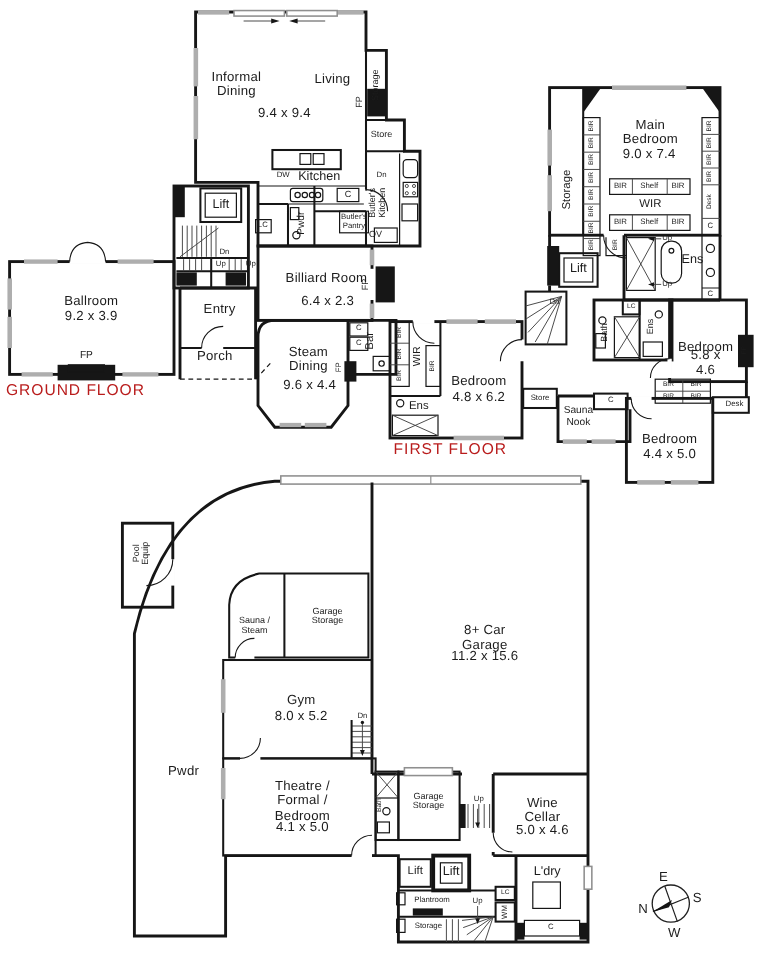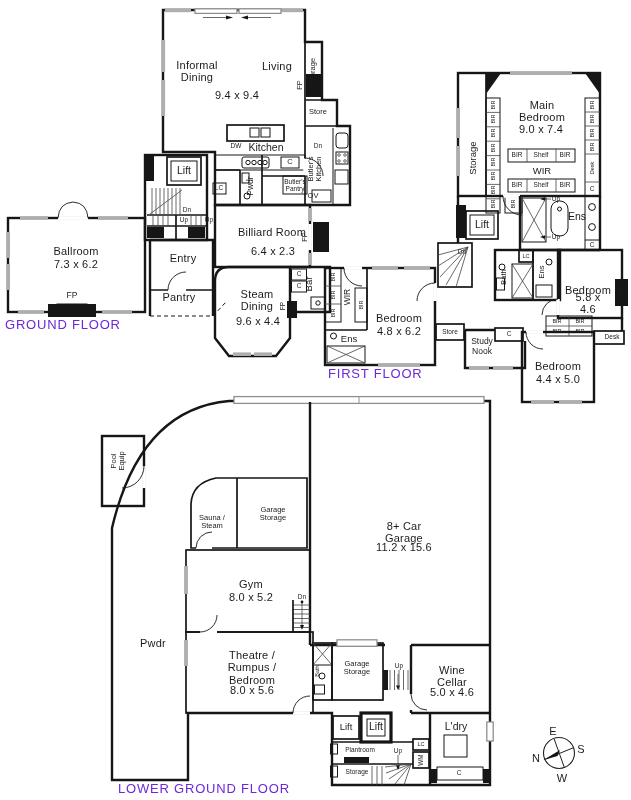--- a/index.html
+++ b/index.html
@@ -11,21 +11,21 @@
   .h{fill:none;stroke:#444;stroke-width:0.8}
   .blk{fill:#161616;stroke:none}
   .win{fill:#aeaeae;stroke:none}
   .wht{stroke:#fff;stroke-width:3.6;fill:none}
   .arc{fill:none;stroke:#161616;stroke-width:0.9}
   .gry{fill:#fff;stroke:#8f8f8f;stroke-width:1.3}
   .lbl{position:absolute;transform:translate(-50%,-50%);font-family:"Liberation Sans",sans-serif;color:#1c1c1c;text-align:center;line-height:1.13;white-space:normal}
   .v{transform:translate(-50%,-50%) rotate(-90deg)}
   .s5{font-size:5.5px}.s6{font-size:6.5px}.s7{font-size:7.5px}.s8{font-size:8.5px}
   .s9{font-size:9.5px}.s10{font-size:10.5px}.s11{font-size:11px;letter-spacing:.2px}
-  .title{position:absolute;font-family:"Liberation Sans",sans-serif;font-size:13px;letter-spacing:.8px;color:#6d28d9;text-align:left;white-space:nowrap}
+  .title{position:absolute;font-family:"Liberation Sans",sans-serif;font-size:13px;letter-spacing:.8px;color:#b91c1c;text-align:left;white-space:nowrap}
 </style>
 </head>
 <body>
 
 <div class="canvas">
 <svg width="631" height="800" viewBox="0 0 631 800">
 
   <g>
     <path class="w" d="M163,10 H305 V42 H322 V100 H337 V126 H350 V205 H215 V152 H163 Z"></path>
     <path class="m" d="M305,42 V126 M305,100 H322 M305,126 H337 M305,126 V158 M305,176 V205"></path>
@@ -265,23 +265,23 @@
   <div class="lbl s6" style="left:295px;top:185px;width:30px">Butler's Pantry</div>
   <div class="lbl s7" style="left:290px;top:162px">C</div>
   <div class="lbl s8 v" style="left:251px;top:186px">Pwdr</div>
   <div class="lbl s6" style="left:219px;top:188px">LC</div>
   <div class="lbl s7" style="left:313px;top:196px">OV</div>
   <div class="lbl s10" style="left:184px;top:171px">Lift</div>
   <div class="lbl s6" style="left:187px;top:210px">Dn</div>
   <div class="lbl s6" style="left:184px;top:220px">Up</div>
   <div class="lbl s6" style="left:209px;top:220px">Up</div>
   <div class="lbl s11" style="left:183px;top:258px">Entry</div>
-  <div class="lbl s11" style="left:179px;top:297px">Pantry</div>
+  <div class="lbl s11" style="left:179px;top:297px">Porch</div>
   <div class="lbl s11" style="left:76px;top:251px">Ballroom</div>
-  <div class="lbl s11" style="left:76px;top:264px">7.3 x 6.2</div>
+  <div class="lbl s11" style="left:76px;top:264px">9.2 x 3.9</div>
   <div class="lbl s8" style="left:72px;top:296px">FP</div>
   <div class="lbl s11" style="left:272px;top:232px;width:72px">Billiard Room</div>
   <div class="lbl s11" style="left:273px;top:251px">6.4 x 2.3</div>
   <div class="lbl s7 v" style="left:305px;top:237px">FP</div>
   <div class="lbl s11" style="left:257px;top:300px;width:52px">Steam Dining</div>
   <div class="lbl s11" style="left:258px;top:321px">9.6 x 4.4</div>
   <div class="lbl s6 v" style="left:283px;top:306px">FP</div>
   <div class="lbl s9 v" style="left:309px;top:284px">Bar</div>
   <div class="lbl s6" style="left:299px;top:274px">C</div>
   <div class="lbl s6" style="left:299px;top:286px">C</div>
@@ -325,56 +325,55 @@
   <div class="lbl s11" style="left:588px;top:303px">5.8 x 4.6</div>
   <div class="lbl s5 v" style="left:621px;top:292px">FP</div>
   <div class="lbl s5" style="left:557px;top:321px">BIR</div>
   <div class="lbl s5" style="left:580px;top:321px">BIR</div>
   <div class="lbl s5" style="left:557px;top:331px">BIR</div>
   <div class="lbl s5" style="left:580px;top:331px">BIR</div>
   <div class="lbl s6" style="left:612px;top:337px">Desk</div>
   <div class="lbl s6" style="left:509px;top:334px">C</div>
   <div class="lbl s11" style="left:558px;top:366px">Bedroom</div>
   <div class="lbl s11" style="left:558px;top:379px">4.4 x 5.0</div>
-  <div class="lbl s8" style="left:482px;top:347px;width:40px">Study Nook</div>
+  <div class="lbl s8" style="left:482px;top:347px;width:40px">Sauna Nook</div>
   <div class="lbl s6" style="left:450px;top:332px">Store</div>
   <div class="lbl s11" style="left:399px;top:318px">Bedroom</div>
   <div class="lbl s11" style="left:399px;top:331px">4.8 x 6.2</div>
   <div class="lbl s8 v" style="left:348px;top:297px">WIR</div>
   <div class="lbl s5 v" style="left:333px;top:277px">BIR</div>
   <div class="lbl s5 v" style="left:333px;top:295px">BIR</div>
   <div class="lbl s5 v" style="left:333px;top:313px">BIR</div>
   <div class="lbl s5 v" style="left:361px;top:305px">BIR</div>
   <div class="lbl s9" style="left:349px;top:339px">Ens</div>
   <div class="title" style="left:328px;top:366px">FIRST FLOOR</div>
 
   <div class="lbl s7 v" style="left:118px;top:461px;width:32px">Pool Equip</div>
   <div class="lbl s7" style="left:212px;top:522px;width:44px">Sauna / Steam</div>
   <div class="lbl s7" style="left:273px;top:514px;width:46px">Garage Storage</div>
   <div class="lbl s11" style="left:404px;top:532px;width:54px">8+ Car Garage</div>
   <div class="lbl s11" style="left:404px;top:547px">11.2 x 15.6</div>
   <div class="lbl s11" style="left:251px;top:584px">Gym</div>
   <div class="lbl s11" style="left:251px;top:597px">8.0 x 5.2</div>
   <div class="lbl s6" style="left:302px;top:597px">Dn</div>
   <div class="lbl s11" style="left:153px;top:643px">Pwdr</div>
-  <div class="lbl s11" style="left:252px;top:668px;width:66px">Theatre / Rumpus / Bedroom</div>
-  <div class="lbl s11" style="left:252px;top:690px">8.0 x 5.6</div>
+  <div class="lbl s11" style="left:252px;top:668px;width:66px">Theatre / Formal / Bedroom</div>
+  <div class="lbl s11" style="left:252px;top:690px">4.1 x 5.0</div>
   <div class="lbl s5 v" style="left:317px;top:671px">Bath</div>
   <div class="lbl s7" style="left:357px;top:668px;width:46px">Garage Storage</div>
   <div class="lbl s6" style="left:399px;top:666px">Up</div>
   <div class="lbl s11" style="left:452px;top:676px;width:44px">Wine Cellar</div>
   <div class="lbl s11" style="left:452px;top:692px">5.0 x 4.6</div>
   <div class="lbl s9" style="left:346px;top:727px">Lift</div>
   <div class="lbl s10" style="left:376px;top:727px">Lift</div>
   <div class="lbl s10" style="left:456px;top:727px">L'dry</div>
   <div class="lbl s6" style="left:360px;top:750px">Plantroom</div>
   <div class="lbl s6" style="left:357px;top:772px">Storage</div>
   <div class="lbl s6" style="left:398px;top:751px">Up</div>
   <div class="lbl s6 v" style="left:421px;top:760px">WM</div>
   <div class="lbl s5" style="left:421px;top:744px">LC</div>
   <div class="lbl s6" style="left:459px;top:773px">C</div>
-  <div class="title" style="left:118px;top:781px">LOWER GROUND FLOOR</div>
 
   <div class="lbl s11" style="left:536px;top:758px">N</div>
   <div class="lbl s11" style="left:553px;top:731px">E</div>
   <div class="lbl s11" style="left:581px;top:749px">S</div>
   <div class="lbl s11" style="left:562px;top:778px">W</div>
 </div>
 
 </body></html>

